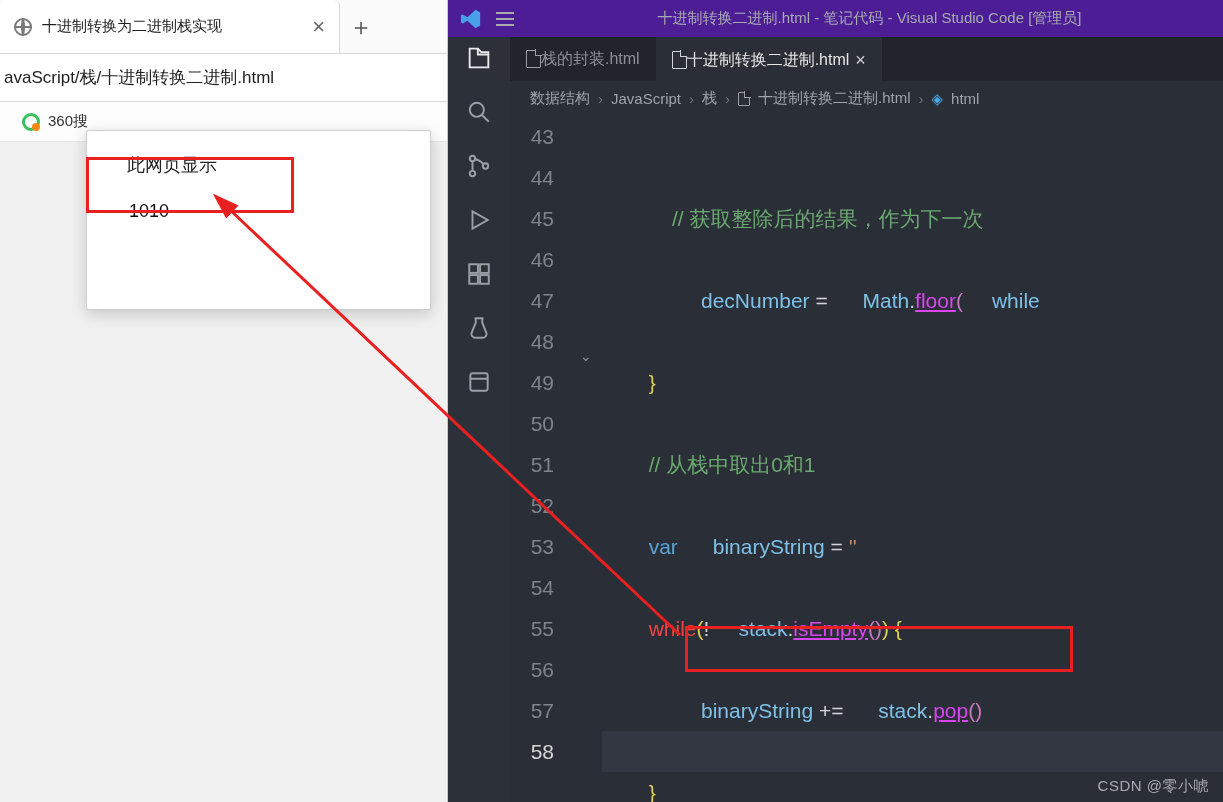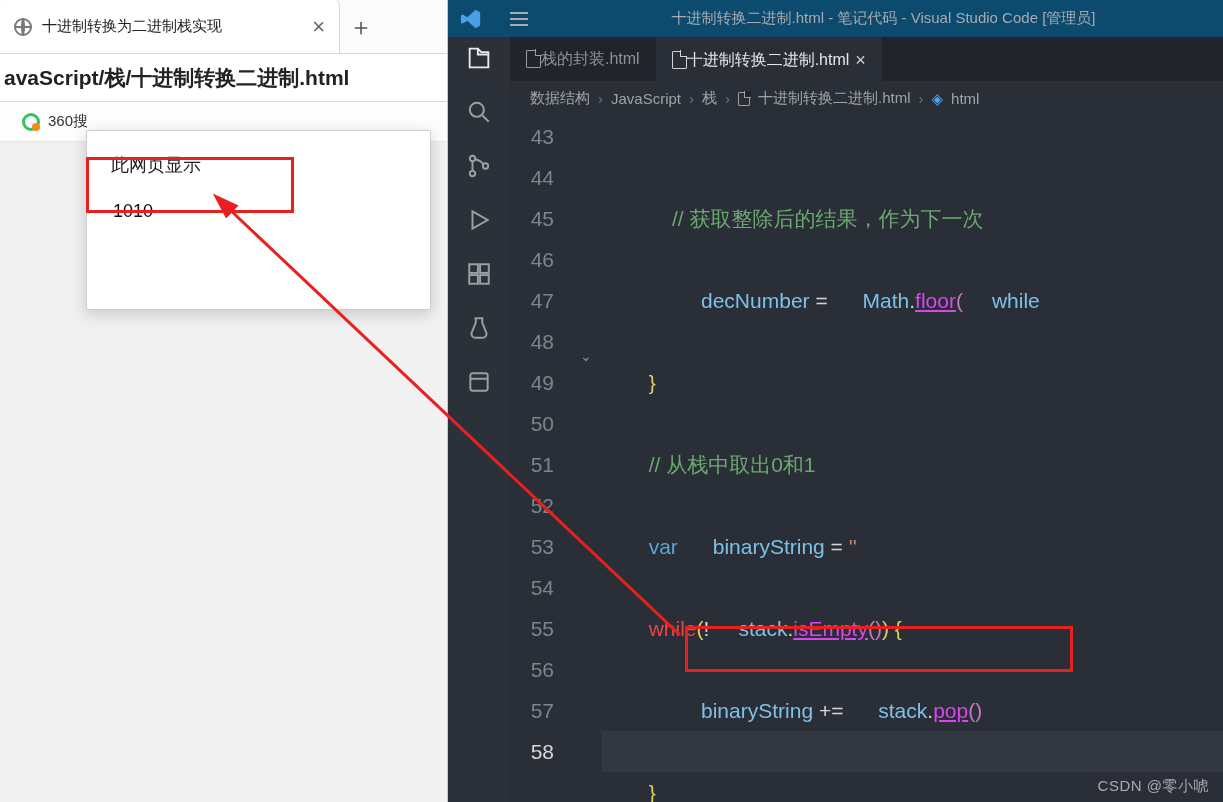--- a/index.html
+++ b/index.html
@@ -10,36 +10,36 @@
   .browser { width:448px; height:100%; display:flex; flex-direction:column; border-right:1px solid #c9c9c9; }
   .tabbar { height:54px; background:#fbfbfb; display:flex; align-items:center; border-bottom:1px solid #d8d8d8;}
   .tab { flex:1; max-width:340px; height:53px; background:#fff; border-right:1px solid #d8d8d8; display:flex; align-items:center; padding:0 14px; gap:10px; border-top-left-radius:6px; border-top-right-radius:6px;}
   .globe { width:18px; height:18px; border:2px solid #7a7a7a; border-radius:50%; position:relative;}
   .globe::before { content:""; position:absolute; left:5px; right:5px; top:-2px; bottom:-2px; border:2px solid #7a7a7a; border-radius:50%; }
   .globe::after { content:""; position:absolute; left:-2px; right:-2px; top:6px; height:2px; background:#7a7a7a;}
   .tab-title { font-size:15px; color:#222; flex:1; white-space:nowrap; overflow:hidden; text-overflow:ellipsis;}
   .tab-close { font-size:22px; color:#666; }
   .new-tab-btn { width:42px; display:flex; align-items:center; justify-content:center; font-size:24px; color:#555; }
   .addressbar { height:48px; border-bottom:1px solid #d8d8d8; display:flex; align-items:center; padding:0 4px; background:#fff;}
-  .addressbar span { font-size:21px; color:#222;font-weight:bold; }
+  .addressbar span { font-size:17px; color:#222; }
   .bookmark-row { height:40px; border-bottom:1px solid #e5e5e5; display:flex; align-items:center; padding:0 22px; gap:8px; background:#fdfdfd;}
   .bm-icon { width:18px; height:18px; border:3px solid #36c15b; border-radius:50%; position:relative;}
   .bm-icon::after{content:"";position:absolute;right:-3px;bottom:-3px;width:8px;height:8px;background:#f78a17;border-radius:50%;}
   .bm-label { font-size:15px; color:#333;}
 
   .page-content { flex:1; position:relative; background:#f1f1f1; }
-  .alert { position:absolute; left:86px; top:-12px; right:16px; height:180px; background:#fff; border:1px solid #cdcdcd; border-radius:2px; box-shadow:0 4px 16px rgba(0,0,0,0.18); padding:22px 24px;}
+  .alert { position:absolute; left:86px; top:-12px; right:16px; height:180px; background:#fff; border:1px solid #cdcdcd; border-radius:2px; box-shadow:0 4px 16px rgba(0,0,0,0.18); padding:22px 40px;}
   .alert-title { font-size:18px; color:#222; margin-bottom:18px;}
   .alert-body { font-size:18px; color:#111; padding:6px 2px;}
   .red-box { border:3px solid #e92020; position:absolute; pointer-events:none;}
   .arrow-svg { position:absolute; pointer-events:none;}
 
   
   .vscode { flex:1; height:100%; display:flex; flex-direction:column; background:#2a2e36; color:#c8c9cb;}
-  .vs-title { height:37px; background:#0c4a6e; display:flex; align-items:center; padding:0 12px; gap:28px;}
+  .vs-title { height:37px; background:#4c1d95; display:flex; align-items:center; padding:0 12px; gap:14px;}
   .vs-logo { width:22px; height:22px; }
   .vs-burger { display:flex; flex-direction:column; gap:4px; }
   .vs-burger span { display:block; width:18px; height:2px; background:#a7abb0;}
   .vs-title-text { flex:1; text-align:center; font-size:15px; color:#a7abb0;}
   .vs-tabs { height:44px; background:#21242b; display:flex; align-items:stretch; }
   .vs-tab { display:flex; align-items:center; padding:0 16px; font-size:16px;}
   .vs-tab.inactive { color:#8c9198;}
   .vs-tab.active { background:#2a2e36; color:#e6e6e6; border-top:2px solid transparent;}
   .file-ic { width:15px; height:18px; border:1.8px solid #9aa0a6; border-radius:1px; position:relative;}
   .file-ic::after{content:"";position:absolute;right:-1.8px;top:-1.8px;width:6px;height:6px;background:#21242b;border-left:1.8px solid #9aa0a6;border-bottom:1.8px solid #9aa0a6;}

